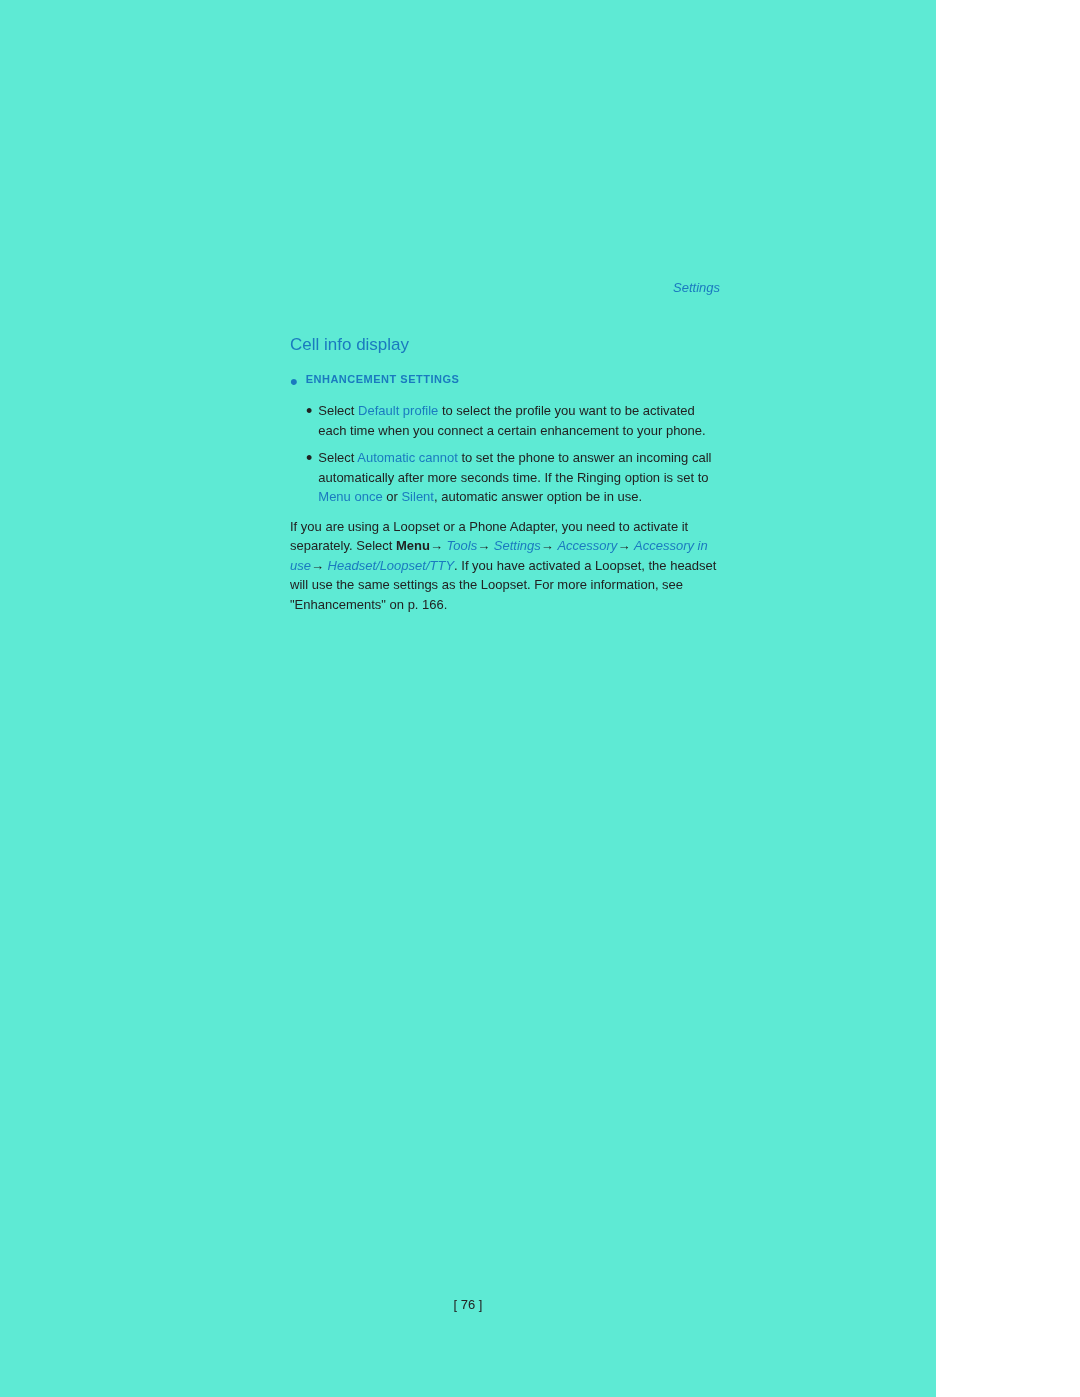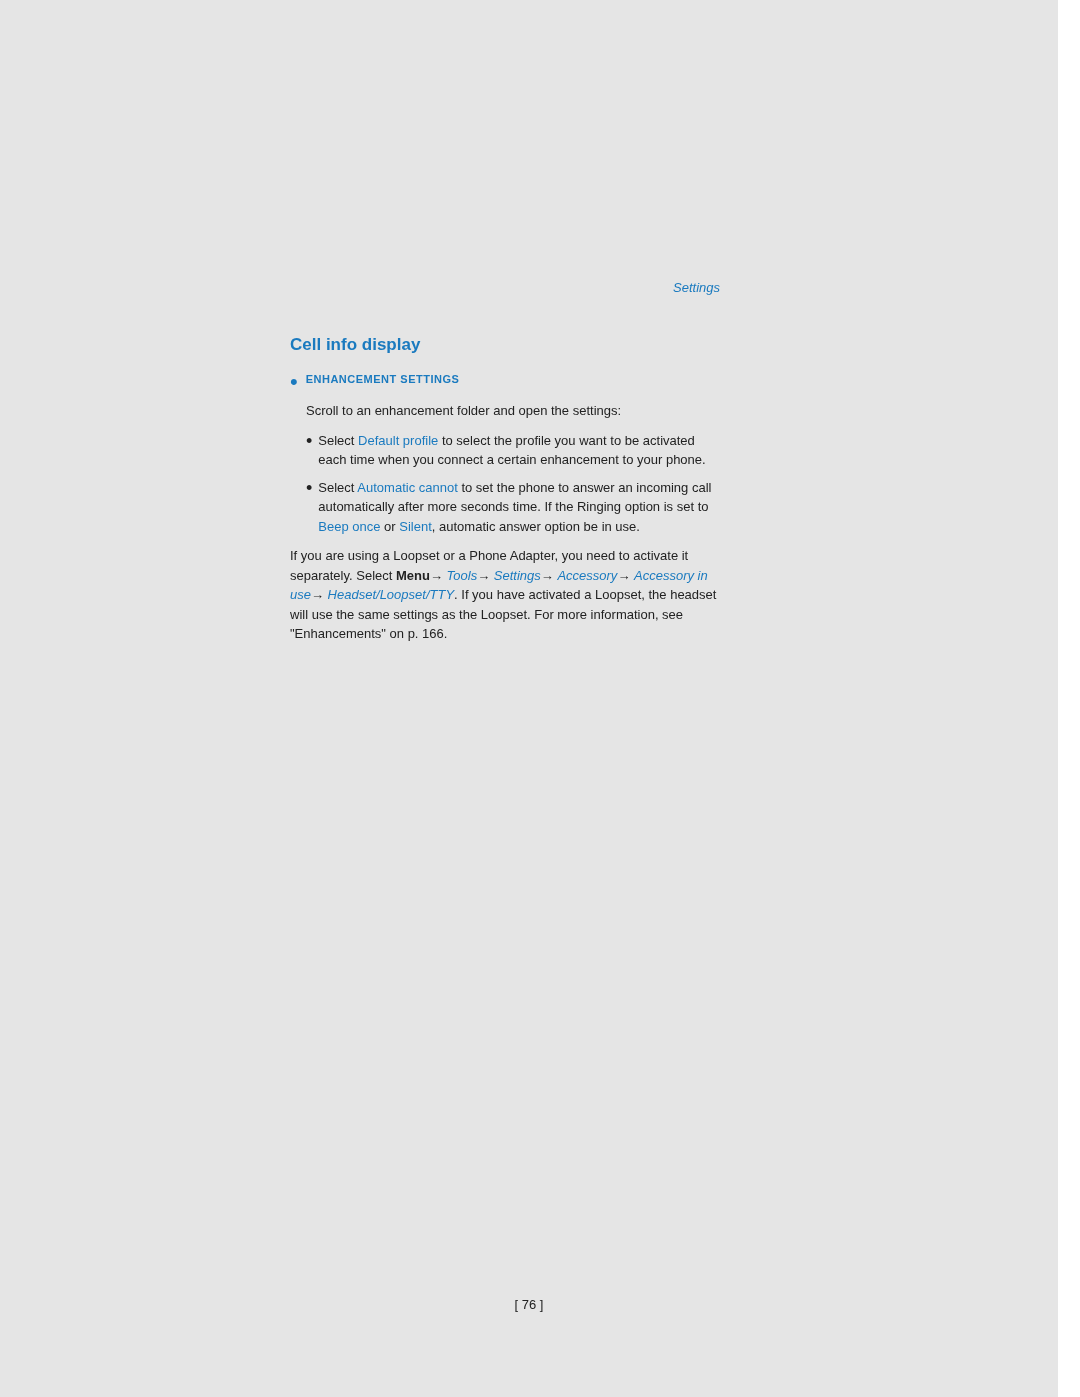--- a/index.html
+++ b/index.html
@@ -10,23 +10,23 @@
 
     body {
       background: #ffffff;
       font-family: 'Arial', sans-serif;
       width: 1080px;
       min-height: 1397px;
       position: relative;
     }
 
     .page {
-      width: 1058px;
+      width: 936px;
       min-height: 1397px;
-      background: #e5e5e5;
+      background: #5eead4;
       position: relative;
       padding: 0;
     }
 
     .content-area {
       position: absolute;
       top: 280px;
       left: 290px;
       right: 100px;
       width: 430px;
@@ -36,21 +36,21 @@
       text-align: right;
       font-style: italic;
       color: #1a7abf;
       font-size: 13px;
       margin-bottom: 8px;
     }
 
     .section-title {
       color: #1a7abf;
       font-size: 17px;
-      font-weight: bold;
+      font-weight: normal;
       margin-bottom: 8px;
       margin-top: 40px;
     }
 
     .body-text {
       font-size: 13px;
       color: #222;
       line-height: 1.5;
       margin-bottom: 14px;
     }
@@ -160,35 +160,34 @@
     <div class="section">
       <div class="section-title">Cell info display</div>
     </div>
 
     <div class="enhancement-section">
       <div class="enhancement-header">
         <span class="bullet-large">•</span>
         <span class="enhancement-title">ENHANCEMENT SETTINGS</span>
       </div>
 
-      <div class="sub-text">Scroll to an enhancement folder and open the settings:</div>
 
       <div class="bullet-list">
 
         <div class="bullet-item">
           <span class="bullet-dot">•</span>
           <span class="bullet-content">
             <span>Select </span><a class="link">Default profile</a><span> to select the profile you want to be activated each time when you connect a certain enhancement to your phone.</span>
           </span>
         </div>
 
         <div class="bullet-item">
           <span class="bullet-dot">•</span>
           <span class="bullet-content">
-            <span>Select </span><a class="link">Automatic cannot</a><span> to set the phone to answer an incoming call automatically after more seconds time. If the Ringing option is set to </span><a class="link">Beep once</a><span> or </span><a class="link">Silent</a><span>, automatic answer option be in use.</span>
+            <span>Select </span><a class="link">Automatic cannot</a><span> to set the phone to answer an incoming call automatically after more seconds time. If the Ringing option is set to </span><a class="link">Menu once</a><span> or </span><a class="link">Silent</a><span>, automatic answer option be in use.</span>
           </span>
         </div>
       </div>
 
       <div class="note-text">
         <span>If you are using a Loopset or a Phone Adapter, you need to activate it separately. Select </span><span class="bold-text">Menu</span><span>→ </span><a class="italic-link">Tools</a><span>→ </span><a class="italic-link">Settings</a><span>→ </span><a class="italic-link">Accessory</a><span>→ </span><a class="italic-link">Accessory in use</a><span>→ </span><a class="italic-link">Headset/Loopset/TTY</a><span>. If you have activated a Loopset, the headset will use the same settings as the Loopset. For more information, see "Enhancements" on p. 166.</span>
       </div>
     </div>
 
   </div>

